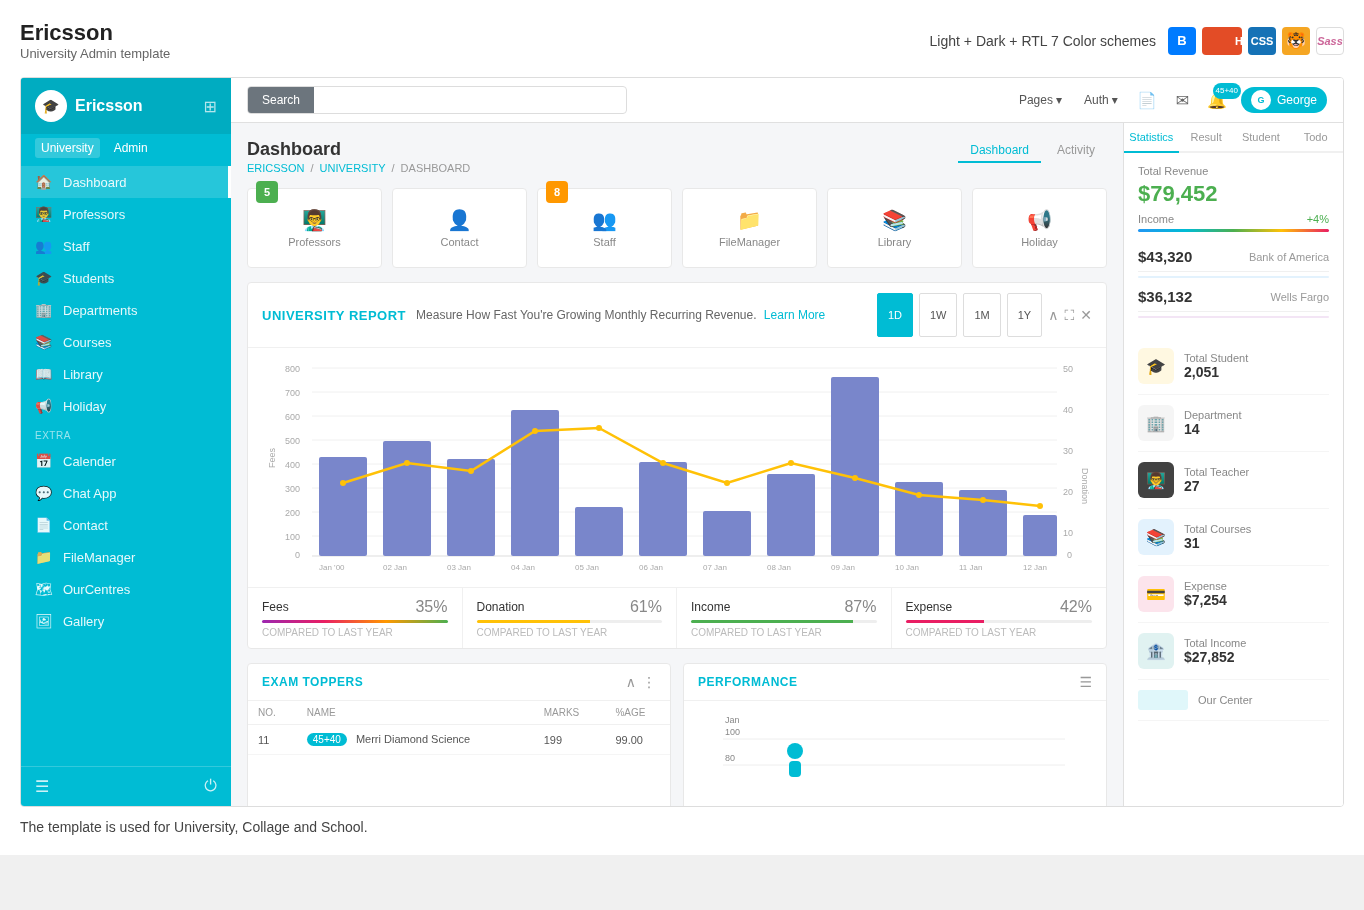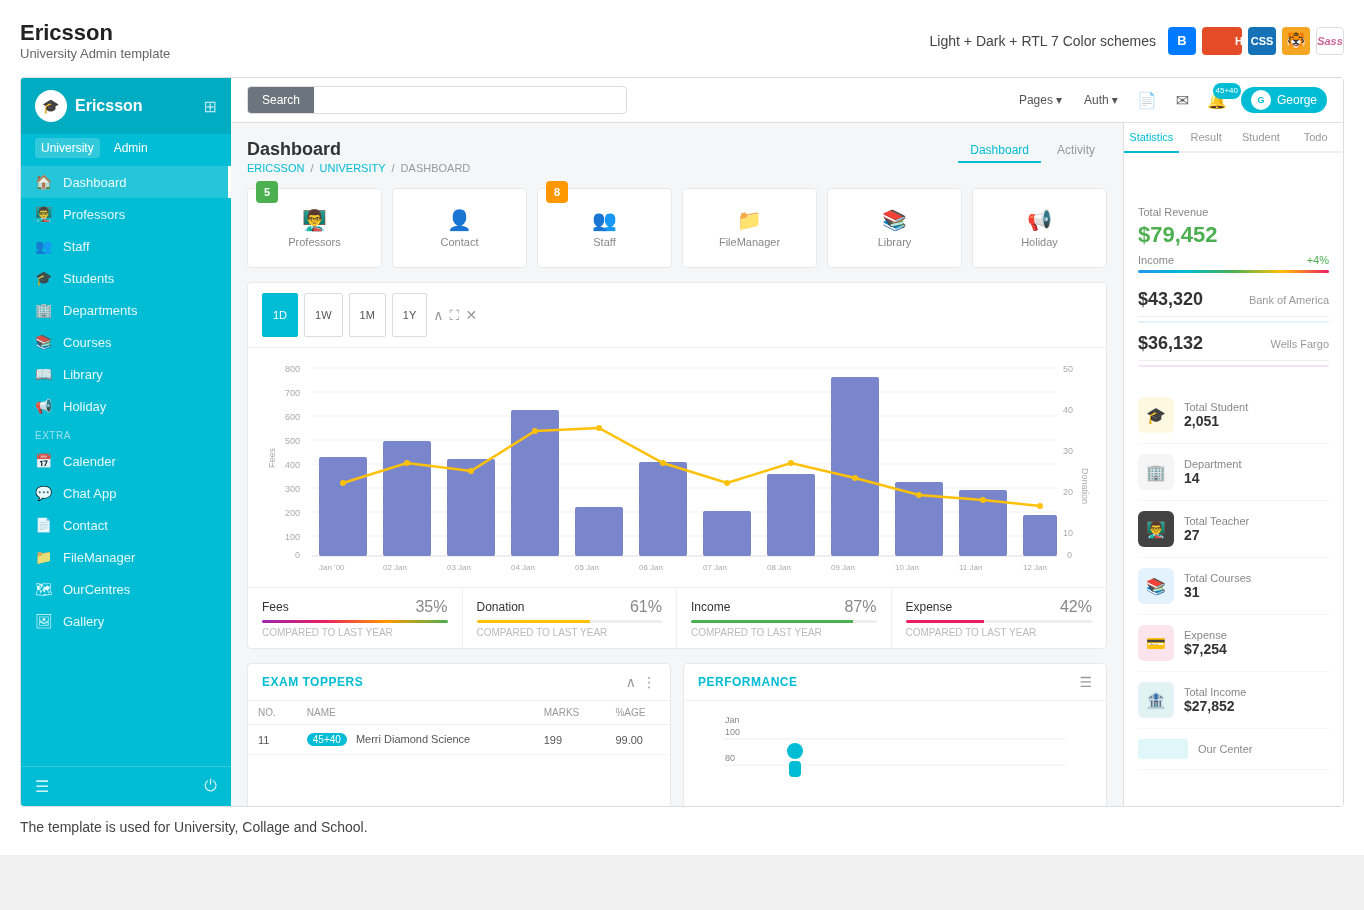--- a/index.html
+++ b/index.html
@@ -113,28 +113,28 @@
     .data-table td { padding: 8px 10px; border-bottom: 1px solid #f5f5f5; color: #555; }
     .user-chip-sm { display: inline-flex; align-items: center; background: #00bcd4; color: #fff; border-radius: 10px; padding: 1px 6px; font-size: 10px; gap: 3px; }
 
     
     .right-panel { width: 220px; background: #fff; border-left: 1px solid #e0e0e0; flex-shrink: 0; overflow-y: auto; }
     .right-panel::-webkit-scrollbar { width: 4px; }
     .right-panel::-webkit-scrollbar-thumb { background: #ddd; }
     .right-panel-tabs { display: flex; border-bottom: 2px solid #f0f0f0; }
     .rp-tab { flex: 1; text-align: center; padding: 8px 4px; font-size: 11px; cursor: pointer; color: #999; border-bottom: 2px solid transparent; margin-bottom: -2px; }
     .rp-tab.active { color: #00bcd4; border-bottom-color: #00bcd4; }
-    .rp-section { padding: 12px 14px; margin-top: 41px; }
+    .rp-section { padding: 12px 14px; }
     .rp-total-label { font-size: 11px; color: #888; margin-bottom: 4px; }
     .rp-total-value { font-size: 22px; font-weight: 700; color: #4caf50; margin-bottom: 6px; }
     .rp-income-row { display: flex; align-items: center; justify-content: space-between; margin-bottom: 4px; }
     .rp-income-label { font-size: 11px; color: #888; }
     .rp-income-pct { font-size: 11px; color: #4caf50; }
     .rp-bank-row { display: flex; justify-content: space-between; align-items: center; padding: 6px 0; border-bottom: 1px solid #f0f0f0; }
-    .rp-bank-amount { font-size: 18px; font-weight: 600; color: #333; }
+    .rp-bank-amount { font-size: 15px; font-weight: 600; color: #333; }
     .rp-bank-name { font-size: 11px; color: #999; }
     .rp-stat-item { display: flex; align-items: center; padding: 10px 0; border-bottom: 1px solid #f5f5f5; }
     .rp-stat-icon { width: 36px; height: 36px; border-radius: 6px; display: flex; align-items: center; justify-content: center; margin-right: 10px; font-size: 16px; flex-shrink: 0; }
     .rp-stat-info { flex: 1; }
     .rp-stat-name { font-size: 11px; color: #888; }
     .rp-stat-val { font-size: 14px; font-weight: 600; color: #333; }
     .icon-yellow { background: #fff8e1; color: #ffc107; }
     .icon-gray { background: #f5f5f5; color: #757575; }
     .icon-dark { background: #424242; color: #fff; }
     .icon-blue { background: #e3f2fd; color: #2196f3; }
@@ -328,20 +328,27 @@
               <div class="stat-label">Library</div>
             </div>
             <div class="stat-card">
               <div class="stat-icon">📢</div>
               <div class="stat-label">Holiday</div>
             </div>
           </div>
 
           <div class="chart-section">
             <div class="chart-header">
+              <div style="display:flex;align-items:center;gap:10px;">
+                <span class="chart-title">UNIVERSITY REPORT</span>
+                <div style="font-size:12px;color:#666;">
+                  <span>Measure How Fast You're Growing Monthly Recurring Revenue.</span>
+                  <a href="#" style="color:#00bcd4;text-decoration:none;margin-left:4px;">Learn More</a>
+                </div>
+              </div>
               <div style="display:flex;align-items:center;gap:6px;">
                 <button class="chart-period-btn active">1D</button>
                 <button class="chart-period-btn">1W</button>
                 <button class="chart-period-btn">1M</button>
                 <button class="chart-period-btn">1Y</button>
                 <div class="chart-ctrl-icons">
                   <span style="cursor:pointer;">∧</span>
                   <span style="cursor:pointer;">⛶</span>
                   <span style="cursor:pointer;">✕</span>
                 </div>

